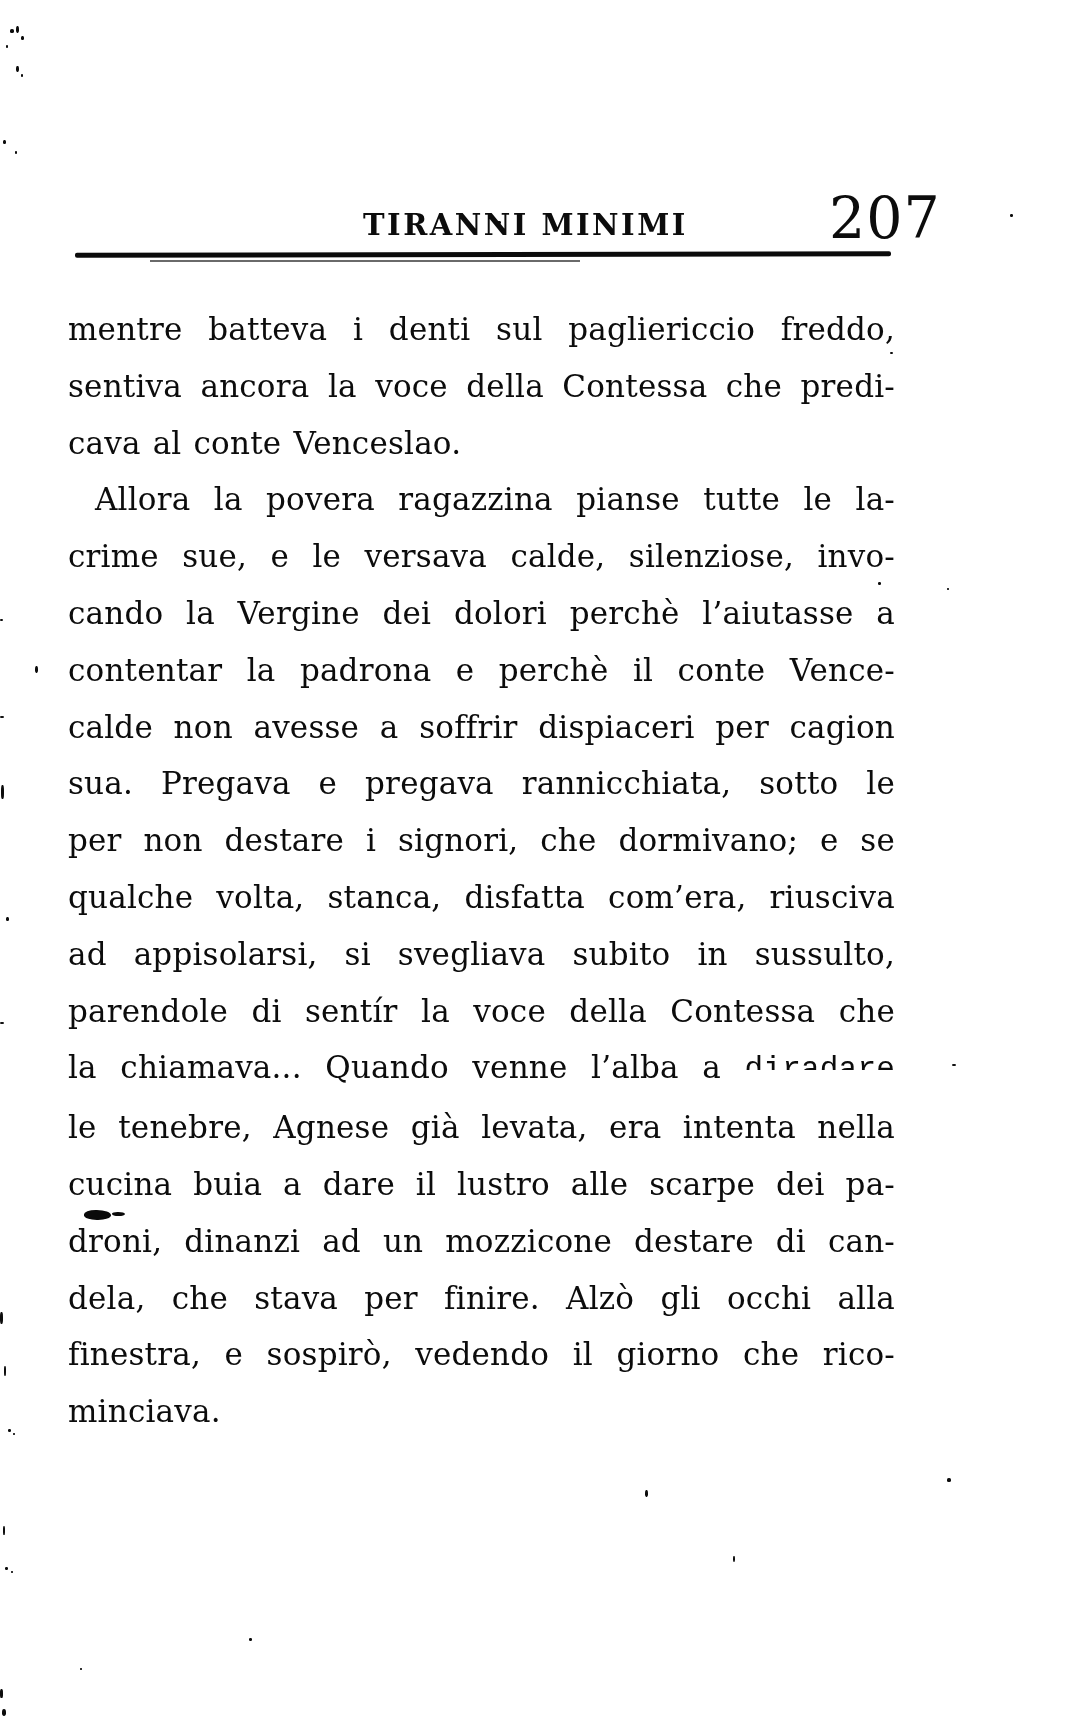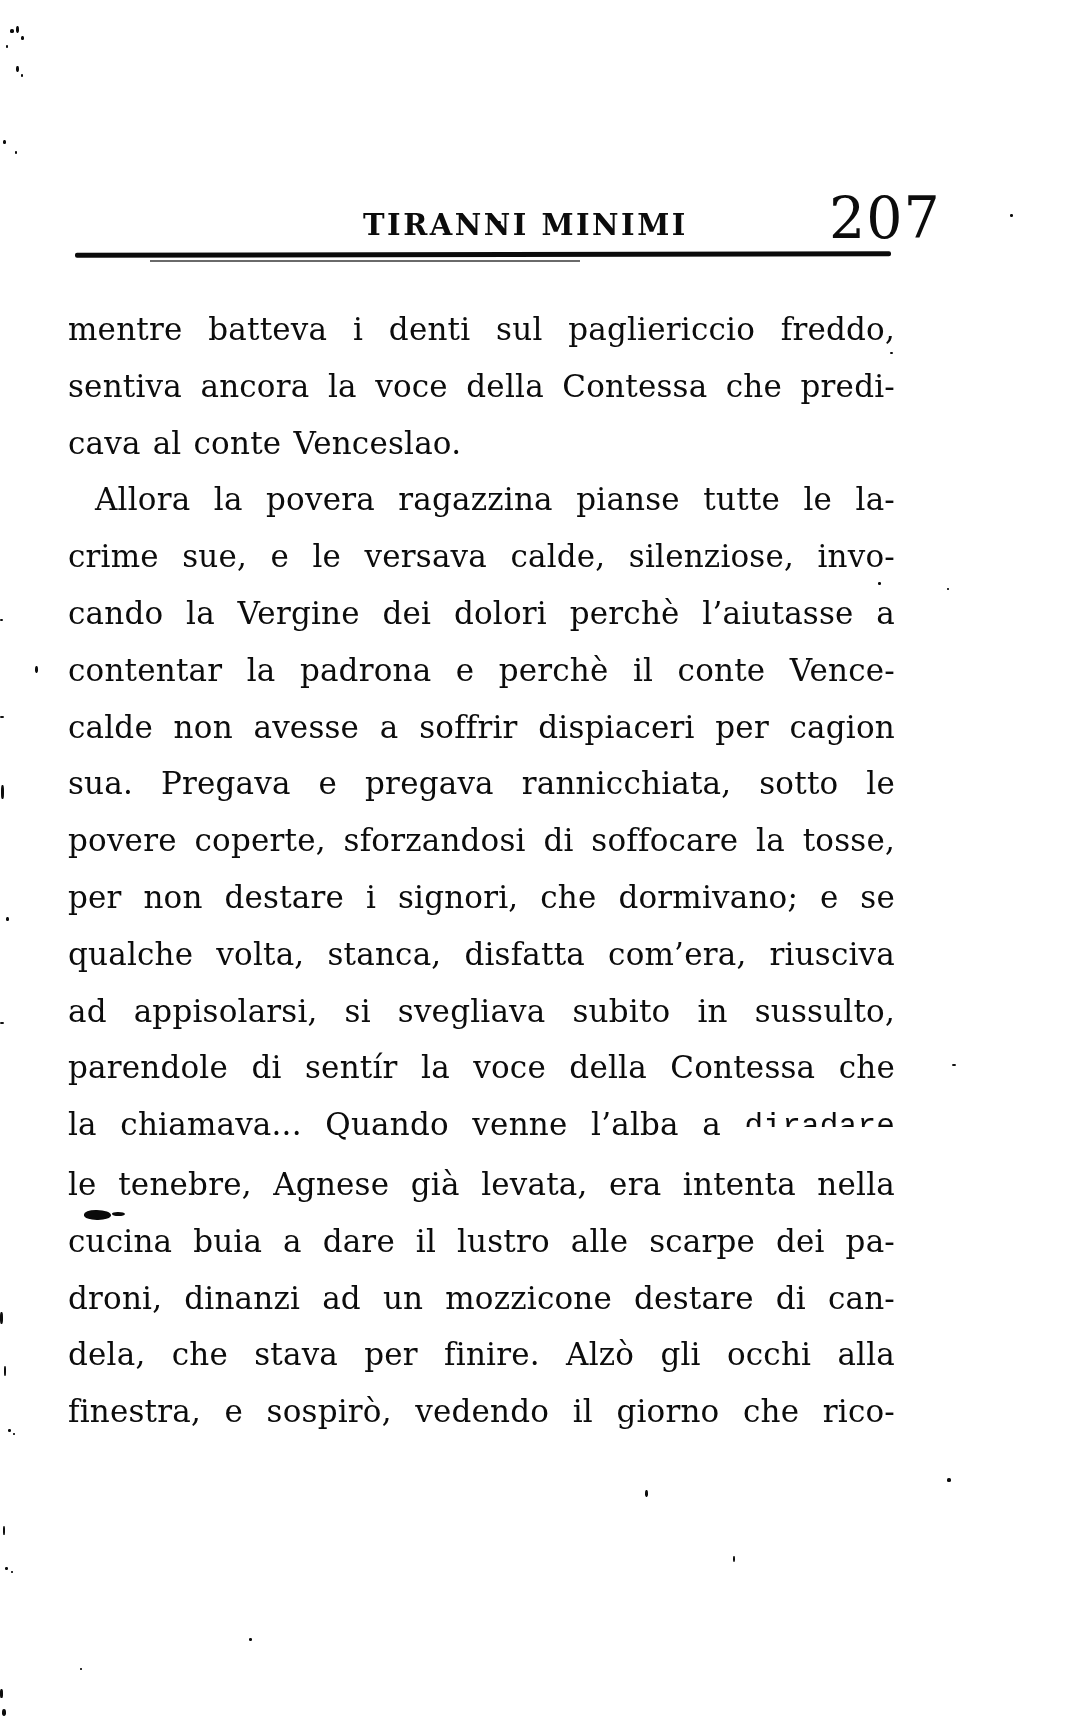--- a/index.html
+++ b/index.html
@@ -72,31 +72,31 @@
   <main class="text-block" id="text-block">
       <div class="line">mentre batteva i denti sul pagliericcio freddo,</div>
       <div class="line">sentiva ancora la voce della Contessa che predi-</div>
       <div class="line short">cava al conte Venceslao.</div>
       <div class="line indent">Allora la povera ragazzina pianse tutte le la-</div>
       <div class="line">crime sue, e le versava calde, silenziose, invo-</div>
       <div class="line">cando la Vergine dei dolori perchè l’aiutasse a</div>
       <div class="line">contentar la padrona e perchè il conte Vence-</div>
       <div class="line">calde non avesse a soffrir dispiaceri per cagion</div>
       <div class="line">sua. Pregava e pregava rannicchiata, sotto le</div>
-      <div class="line">povere coperte, sforzandosi di soffocare la tosse,</div>
       <div class="line">per non destare i signori, che dormivano; e se</div>
       <div class="line">qualche volta, stanca, disfatta com’era, riusciva</div>
       <div class="line">ad appisolarsi, si svegliava subito in sussulto,</div>
       <div class="line">parendole di sentír la voce della Contessa che</div>
       <div class="line"><span>la chiamava... Quando venne l’alba a </span><span class="broken-word">diradare</span></div>
       <div class="line">le tenebre, Agnese già levata, era intenta nella</div>
       <div class="line">cucina buia a dare il lustro alle scarpe dei pa-</div>
       <div class="line">droni, dinanzi ad un mozzicone destare di can-</div>
       <div class="line">dela, che stava per finire. Alzò gli occhi alla</div>
       <div class="line">finestra, e sospirò, vedendo il giorno che rico-</div>
+      <div class="line short">minciava.</div>
     </main>
 
   <div id="artifacts">
       <div class="smudge" style="left: 84px; top: 1188px; width: 27px; height: 10px;"></div>
       <div class="smudge" style="left: 112px; top: 1190px; width: 13px; height: 4px;"></div>
       <div class="speck" style="left: 10px; top: 7px; width: 4px; height: 4px;"></div>
       <div class="speck" style="left: 16px; top: 4px; width: 3px; height: 7px;"></div>
       <div class="speck" style="left: 21px; top: 14px; width: 3px; height: 4px;"></div>
       <div class="speck" style="left: 6px; top: 23px; width: 2px; height: 3px;"></div>
       <div class="speck" style="left: 16px; top: 44px; width: 3px; height: 6px;"></div>

